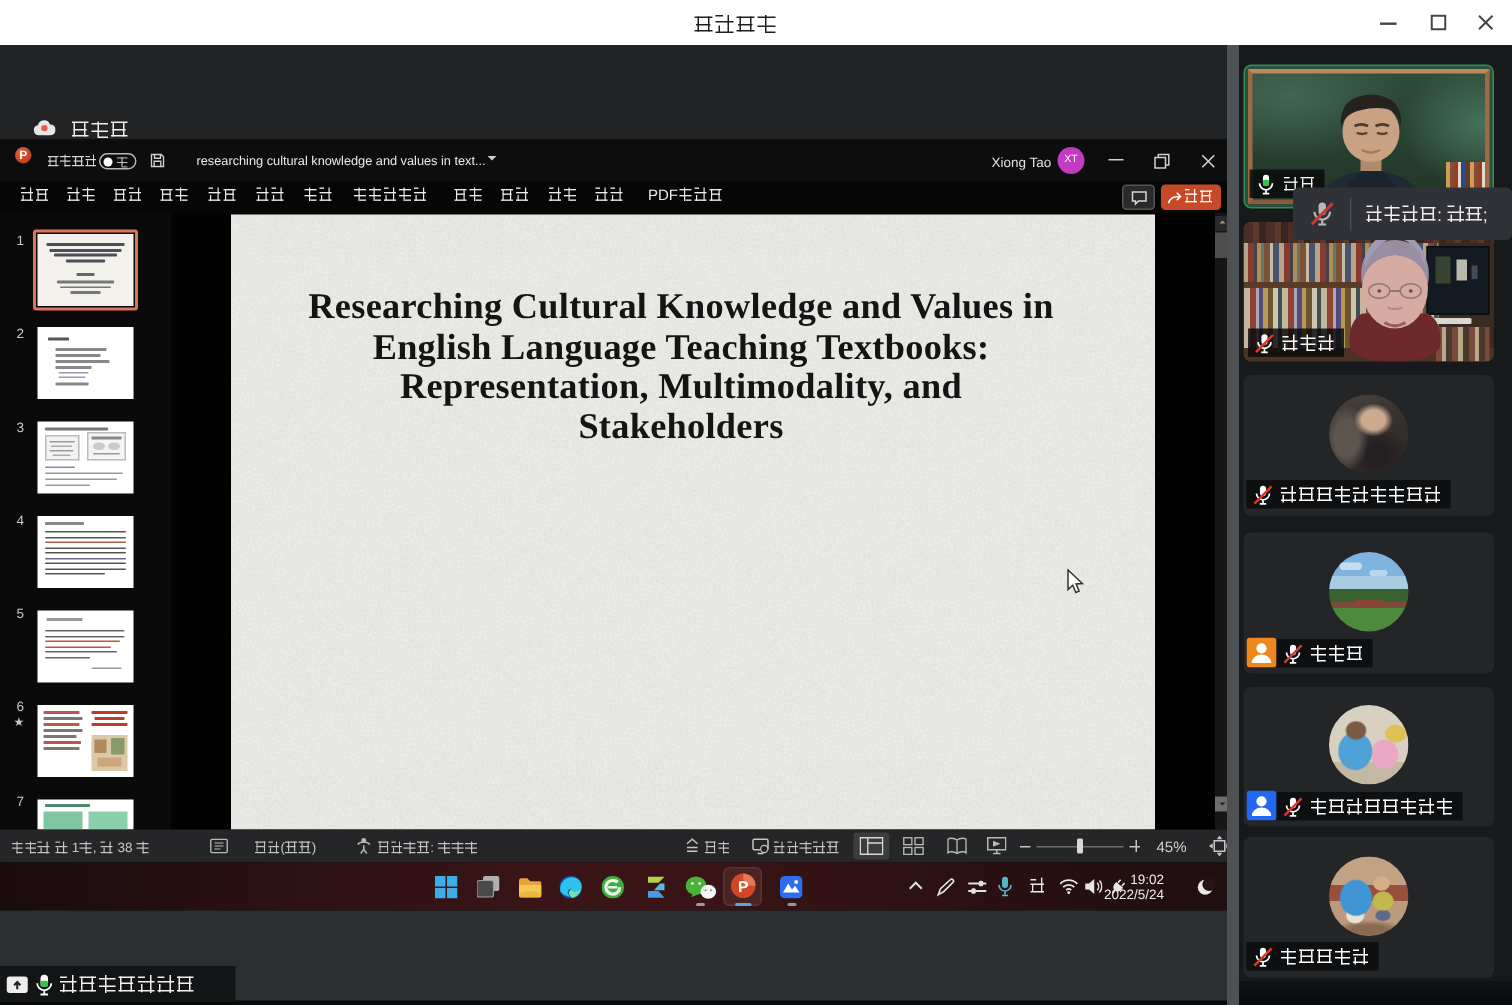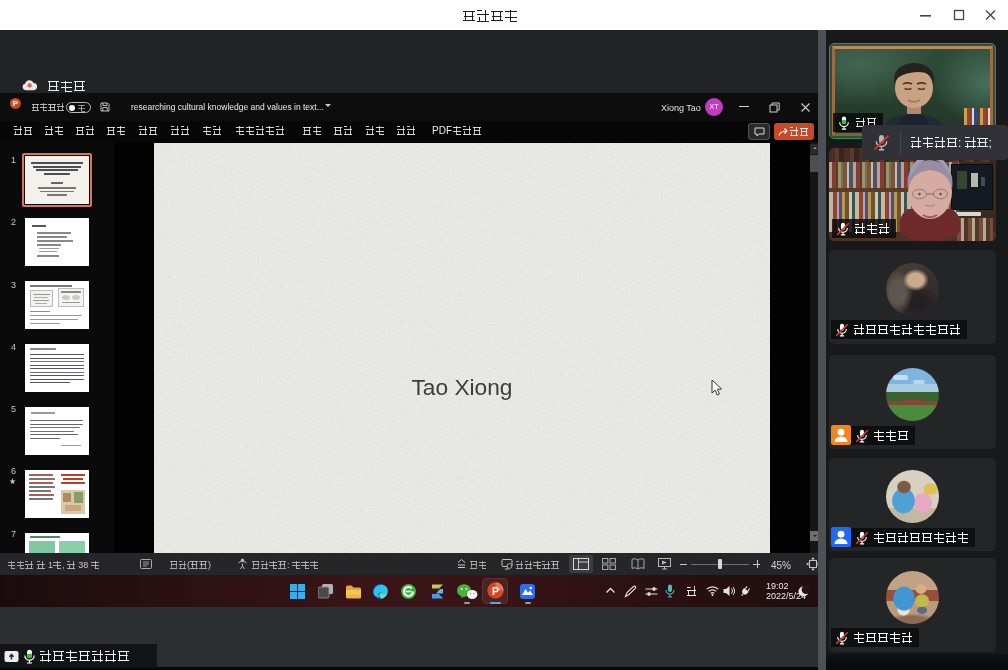--- a/index.html
+++ b/index.html
@@ -200,21 +200,21 @@
 </div>
 
 <div class="ab" style="left:154px;top:143px;width:616px;height:410px;background:#eeeeea;overflow:hidden">
   <svg class="ab" style="left:0;top:0" width="616" height="410">
       <filter id="nz">
         <feTurbulence type="fractalNoise" baseFrequency="0.55" numOctaves="2" seed="7"></feTurbulence>
         <feColorMatrix type="matrix" values="0 0 0 0 0.35 0 0 0 0 0.35 0 0 0 0 0.35 0 0 0 0.38 0"></feColorMatrix>
       </filter>
       <rect width="616" height="410" filter="url(#nz)" opacity="0.5"></rect>
     </svg>
-  <div class="ab" style="left:0;top:230.5px;width:616px;text-align:center;font-size:22.7px;line-height:26px;color:#3d3d3d">Tao Xiong</div>
+  <div class="ab" style="left:-8px;top:49px;width:616px;text-align:center;font-family:'Liberation Serif',serif;font-weight:bold;font-size:24.2px;line-height:26.5px;letter-spacing:0.2px;color:#141414">Researching Cultural Knowledge and Values in<br>English Language Teaching Textbooks:<br>Representation, Multimodality, and<br>Stakeholders</div>
   <svg class="ab" style="left:557px;top:236px" width="12" height="18" viewBox="0 0 12 18">
       <path d="M1 1 L1 14 L4.2 11.2 L6.2 16 L8.4 15 L6.4 10.3 L10.6 10 Z" fill="#fff" stroke="#333" stroke-width="1"></path>
     </svg>
 </div>
 
 <div class="ab" style="left:0;top:553px;width:818px;height:22px;background:#262628">
   <span class="sbt" style="left:7px;top:7px"><i class="g2"></i><i class="g2"></i><i class="g3"></i> <i class="g3"></i> 1<i class="g2"></i>, <i class="g3"></i> 38 <i class="g2"></i></span>
   <svg class="ab" style="left:140px;top:6px" width="12" height="10" viewBox="0 0 12 10">
       <rect x="0.5" y="0.5" width="11" height="9" rx="1" fill="none" stroke="#b8b8b8" stroke-width="0.9"></rect>
       <path d="M3 3 h6 M3 5 h6 M3 7 h4" stroke="#b8b8b8" stroke-width="0.8"></path>
@@ -357,21 +357,21 @@
   <svg class="ab" style="left:723px;top:10px" width="12" height="12" viewBox="0 0 12 12">
       <path d="M0.5 4 H3 L6.5 1 V11 L3 8 H0.5 Z" fill="#e6e6e6"></path>
       <path d="M8.5 3.5 a3.8 3.8 0 0 1 0 5 M10 2 a6 6 0 0 1 0 8" stroke="#e6e6e6" stroke-width="1" fill="none"></path>
     </svg>
   <svg class="ab" style="left:739px;top:10px" width="13" height="12" viewBox="0 0 13 12">
       <g transform="rotate(40 6.5 6)">
         <path d="M3.5 4.5 h6 v2 a3 3 0 0 1 -6 0 z" fill="#e6e6e6"></path>
         <path d="M4.8 4.2 V1.5 M8.2 4.2 V1.5 M6.5 9.5 V12" stroke="#e6e6e6" stroke-width="1.1"></path>
       </g>
     </svg>
-  <div class="ab" style="right:12px;top:5.5px;font-size:9px;color:#ececec;line-height:10.5px;left:auto">
+  <div class="ab" style="right:42px;top:5.5px;font-size:9px;color:#ececec;text-align:right;line-height:10.5px;left:auto">
       <div style="padding-right:0">19:02</div>
       <div>2022/5/24</div>
     </div>
   <svg class="ab" style="left:797px;top:10px" width="13" height="13" viewBox="0 0 13 13">
       <circle cx="6.5" cy="6.5" r="5" fill="#e8e8e8"></circle>
       <circle cx="9" cy="4.6" r="4.4" fill="#2a1113"></circle>
     </svg>
 </div>
 
 <div class="ab" style="left:0;top:607px;width:818px;height:63px;background:#2c2f31"></div>

